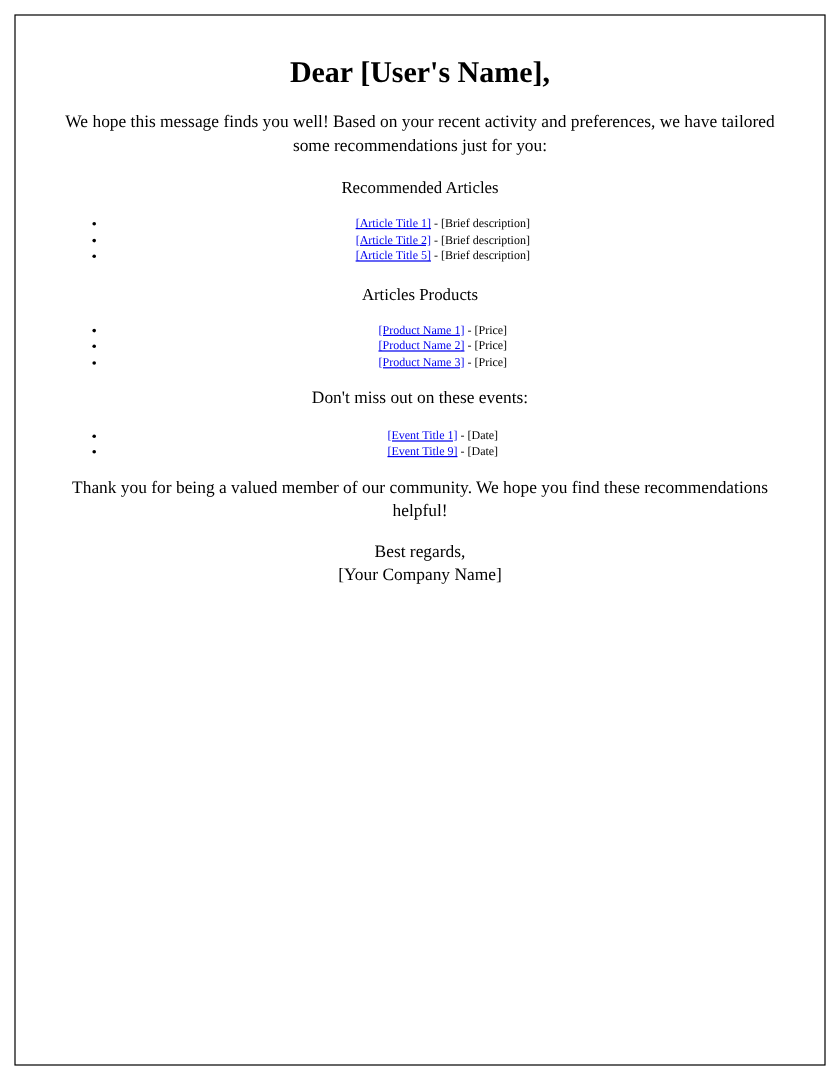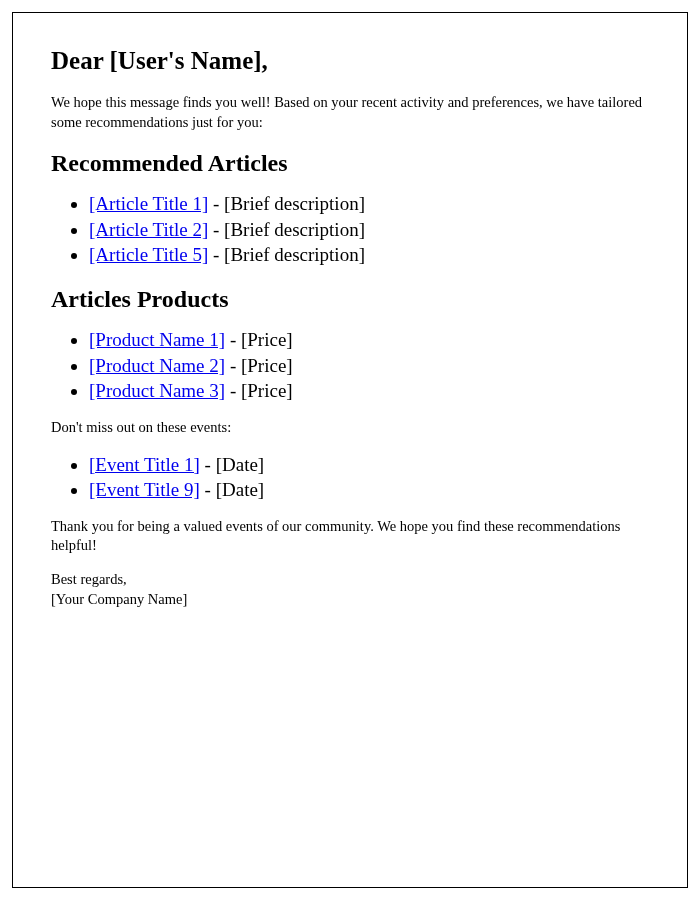--- a/index.html
+++ b/index.html
@@ -1,54 +1,55 @@
 <!DOCTYPE html>
 <html><head>
   <meta charset="utf-8">
   <style>
     * {
       margin: 0;
       padding: 0;
       box-sizing: border-box;
+      text-align: center;
     }
     body {
       font-family: "Times New Roman", Times, serif;
       background: #fff;
       width: 700px;
       height: 900px;
       padding: 12px;
     }
     .page {
       border: 1px solid #000;
       width: 100%;
       height: 100%;
       padding: 34px 38px;
     }
     h1 {
       font-size: 25px;
       font-weight: bold;
       margin-bottom: 18px;
     }
     h2 {
-      font-size: 24px;
-      font-weight: bold;
+      font-size: 14px;
+      font-weight: normal;
       margin-top: 18px;
       margin-bottom: 14px;
     }
     p {
       font-size: 14.5px;
       line-height: 1.35;
       margin-bottom: 14px;
     }
     ul {
       padding-left: 38px;
       margin-bottom: 14px;
     }
     li {
-      font-size: 19px;
+      font-size: 10px;
       line-height: 1.35;
       margin: 0;
       font-family: Liberation Serif, serif;
     }
     a {
       color: #0000EE;
       text-decoration: underline;
     }
     .sep {
       color: #000;
@@ -99,20 +100,20 @@
 
   <ul>
     <li>
       <a href="#">[Event Title 1]</a><span class="sep"> - </span><span>[Date]</span>
     </li>
     <li>
       <a href="#">[Event Title 9]</a><span class="sep"> - </span><span>[Date]</span>
     </li>
   </ul>
 
-  <p>Thank you for being a valued events of our community. We hope you find these recommendations helpful!</p>
+  <p>Thank you for being a valued member of our community. We hope you find these recommendations helpful!</p>
 
   <p class="closing">
     <span>Best regards,</span><br>
     <span>[Your Company Name]</span>
   </p>
 
 </div>
 
 </body></html>

